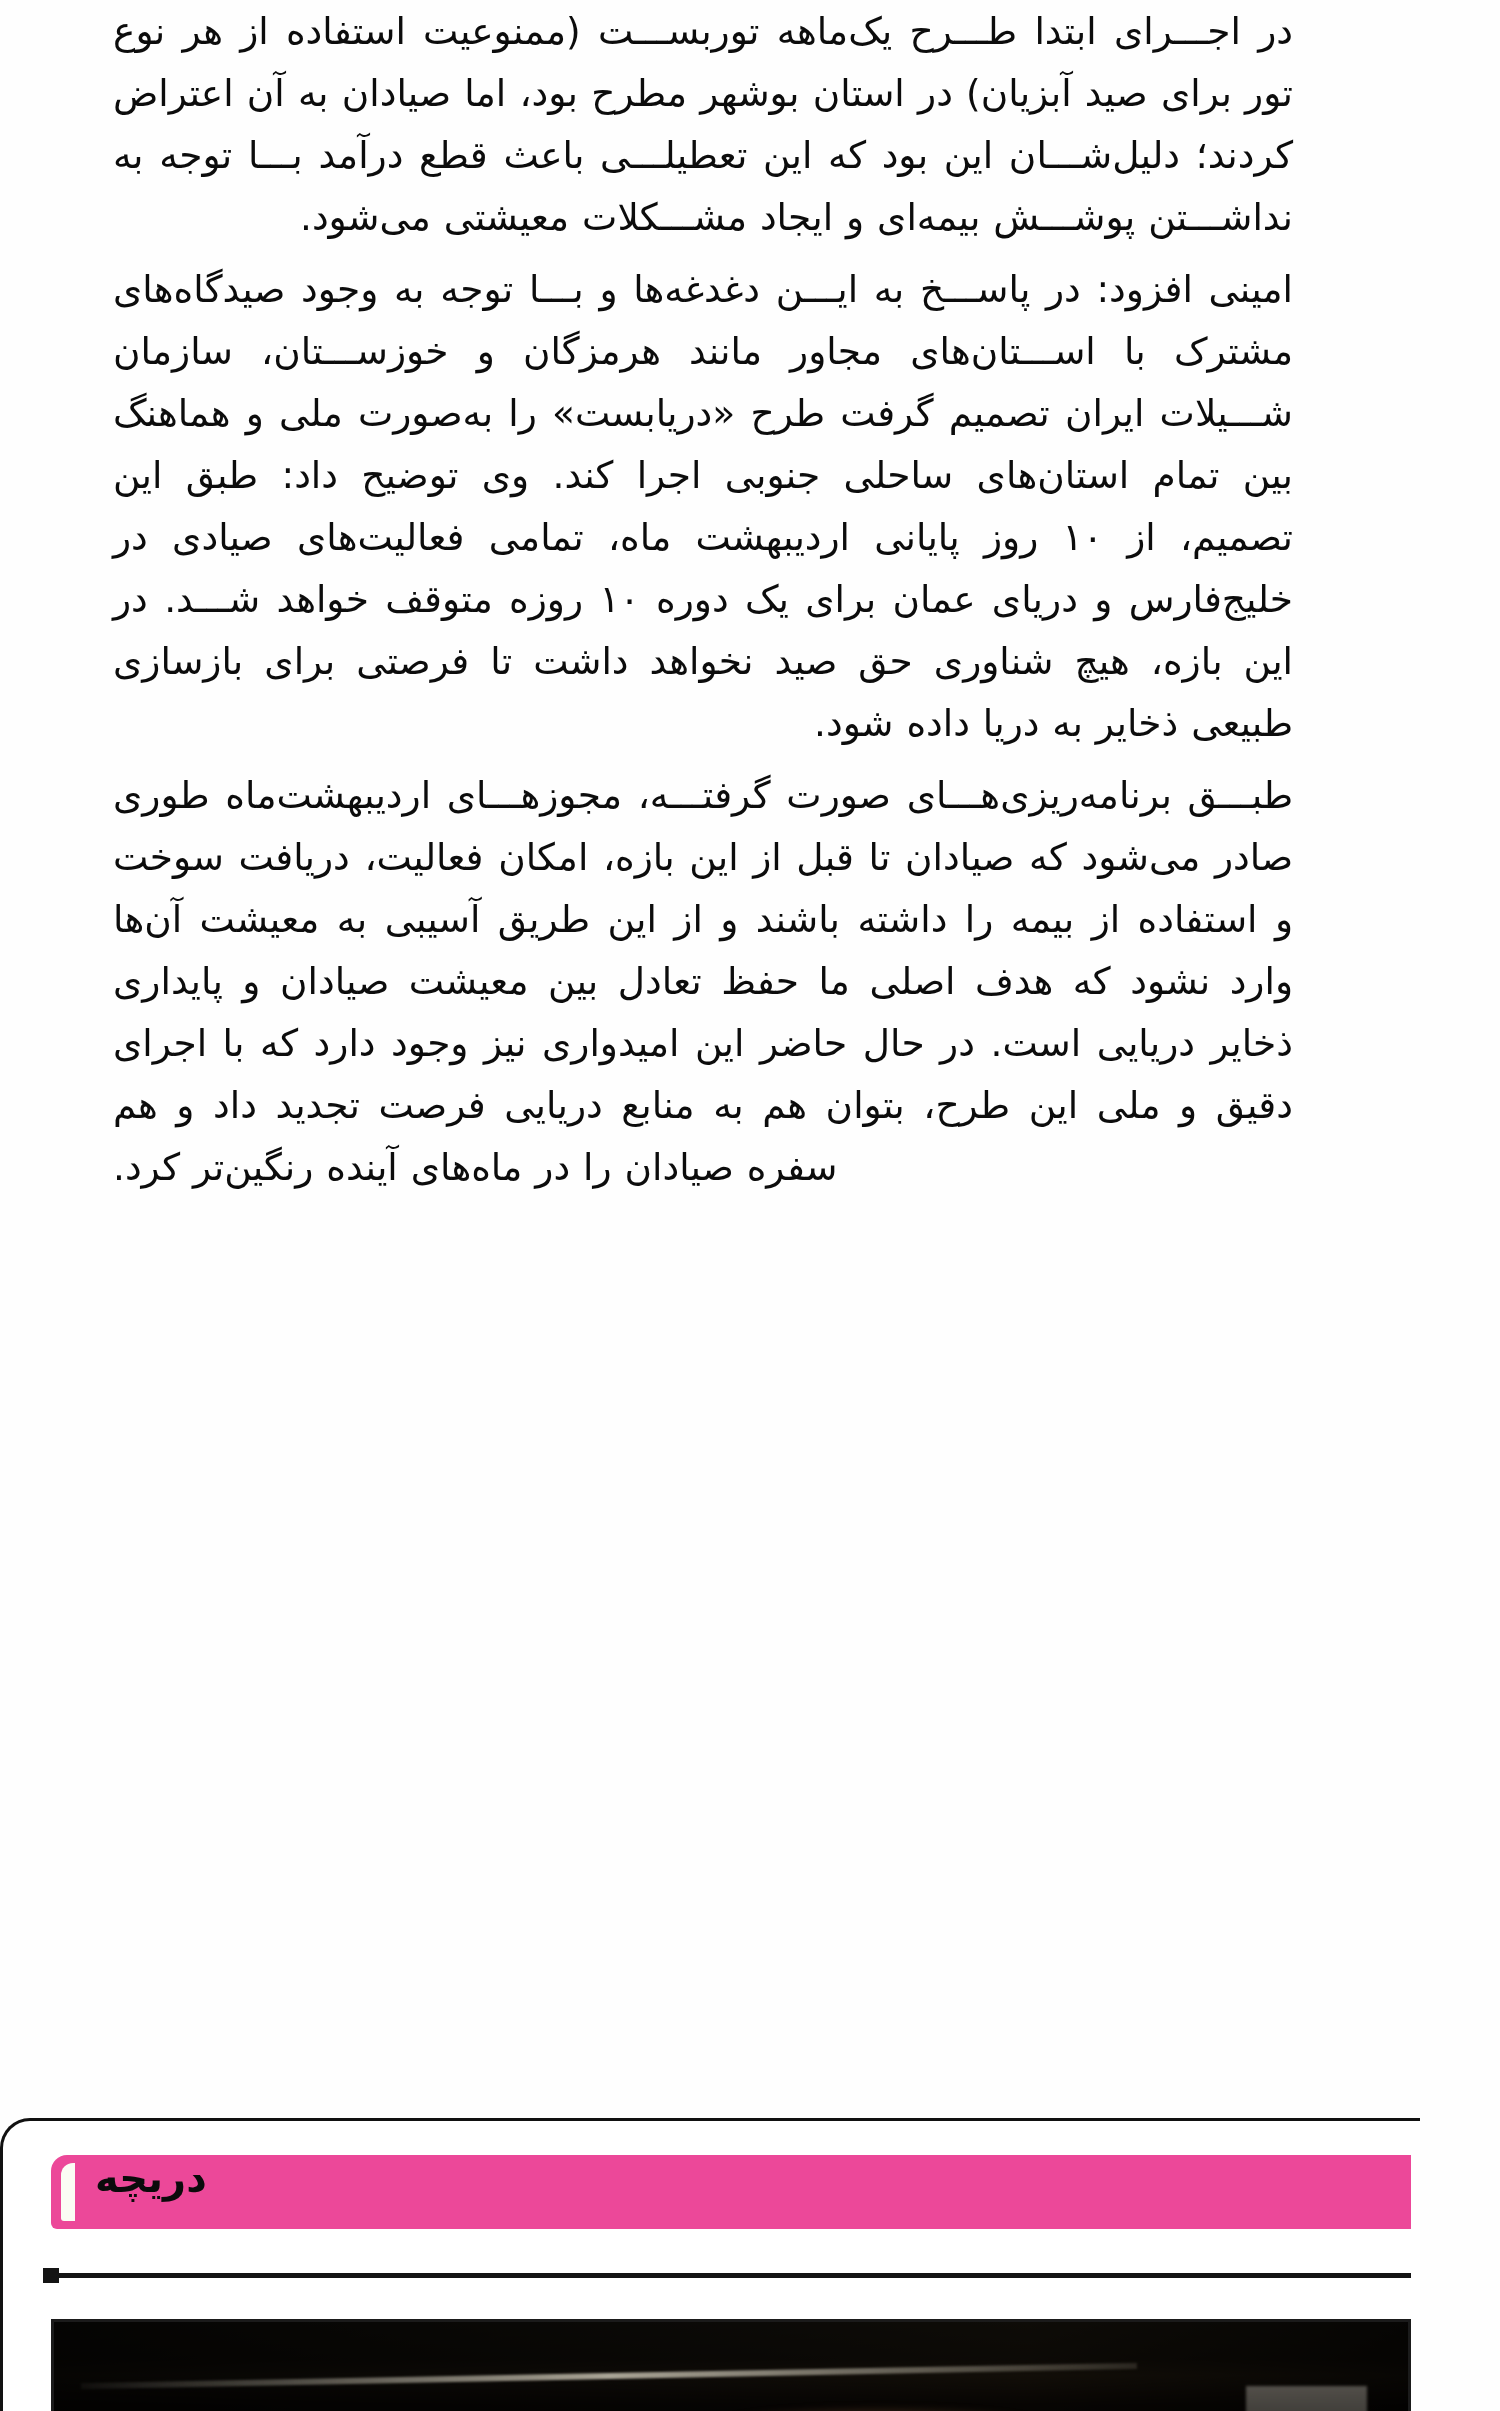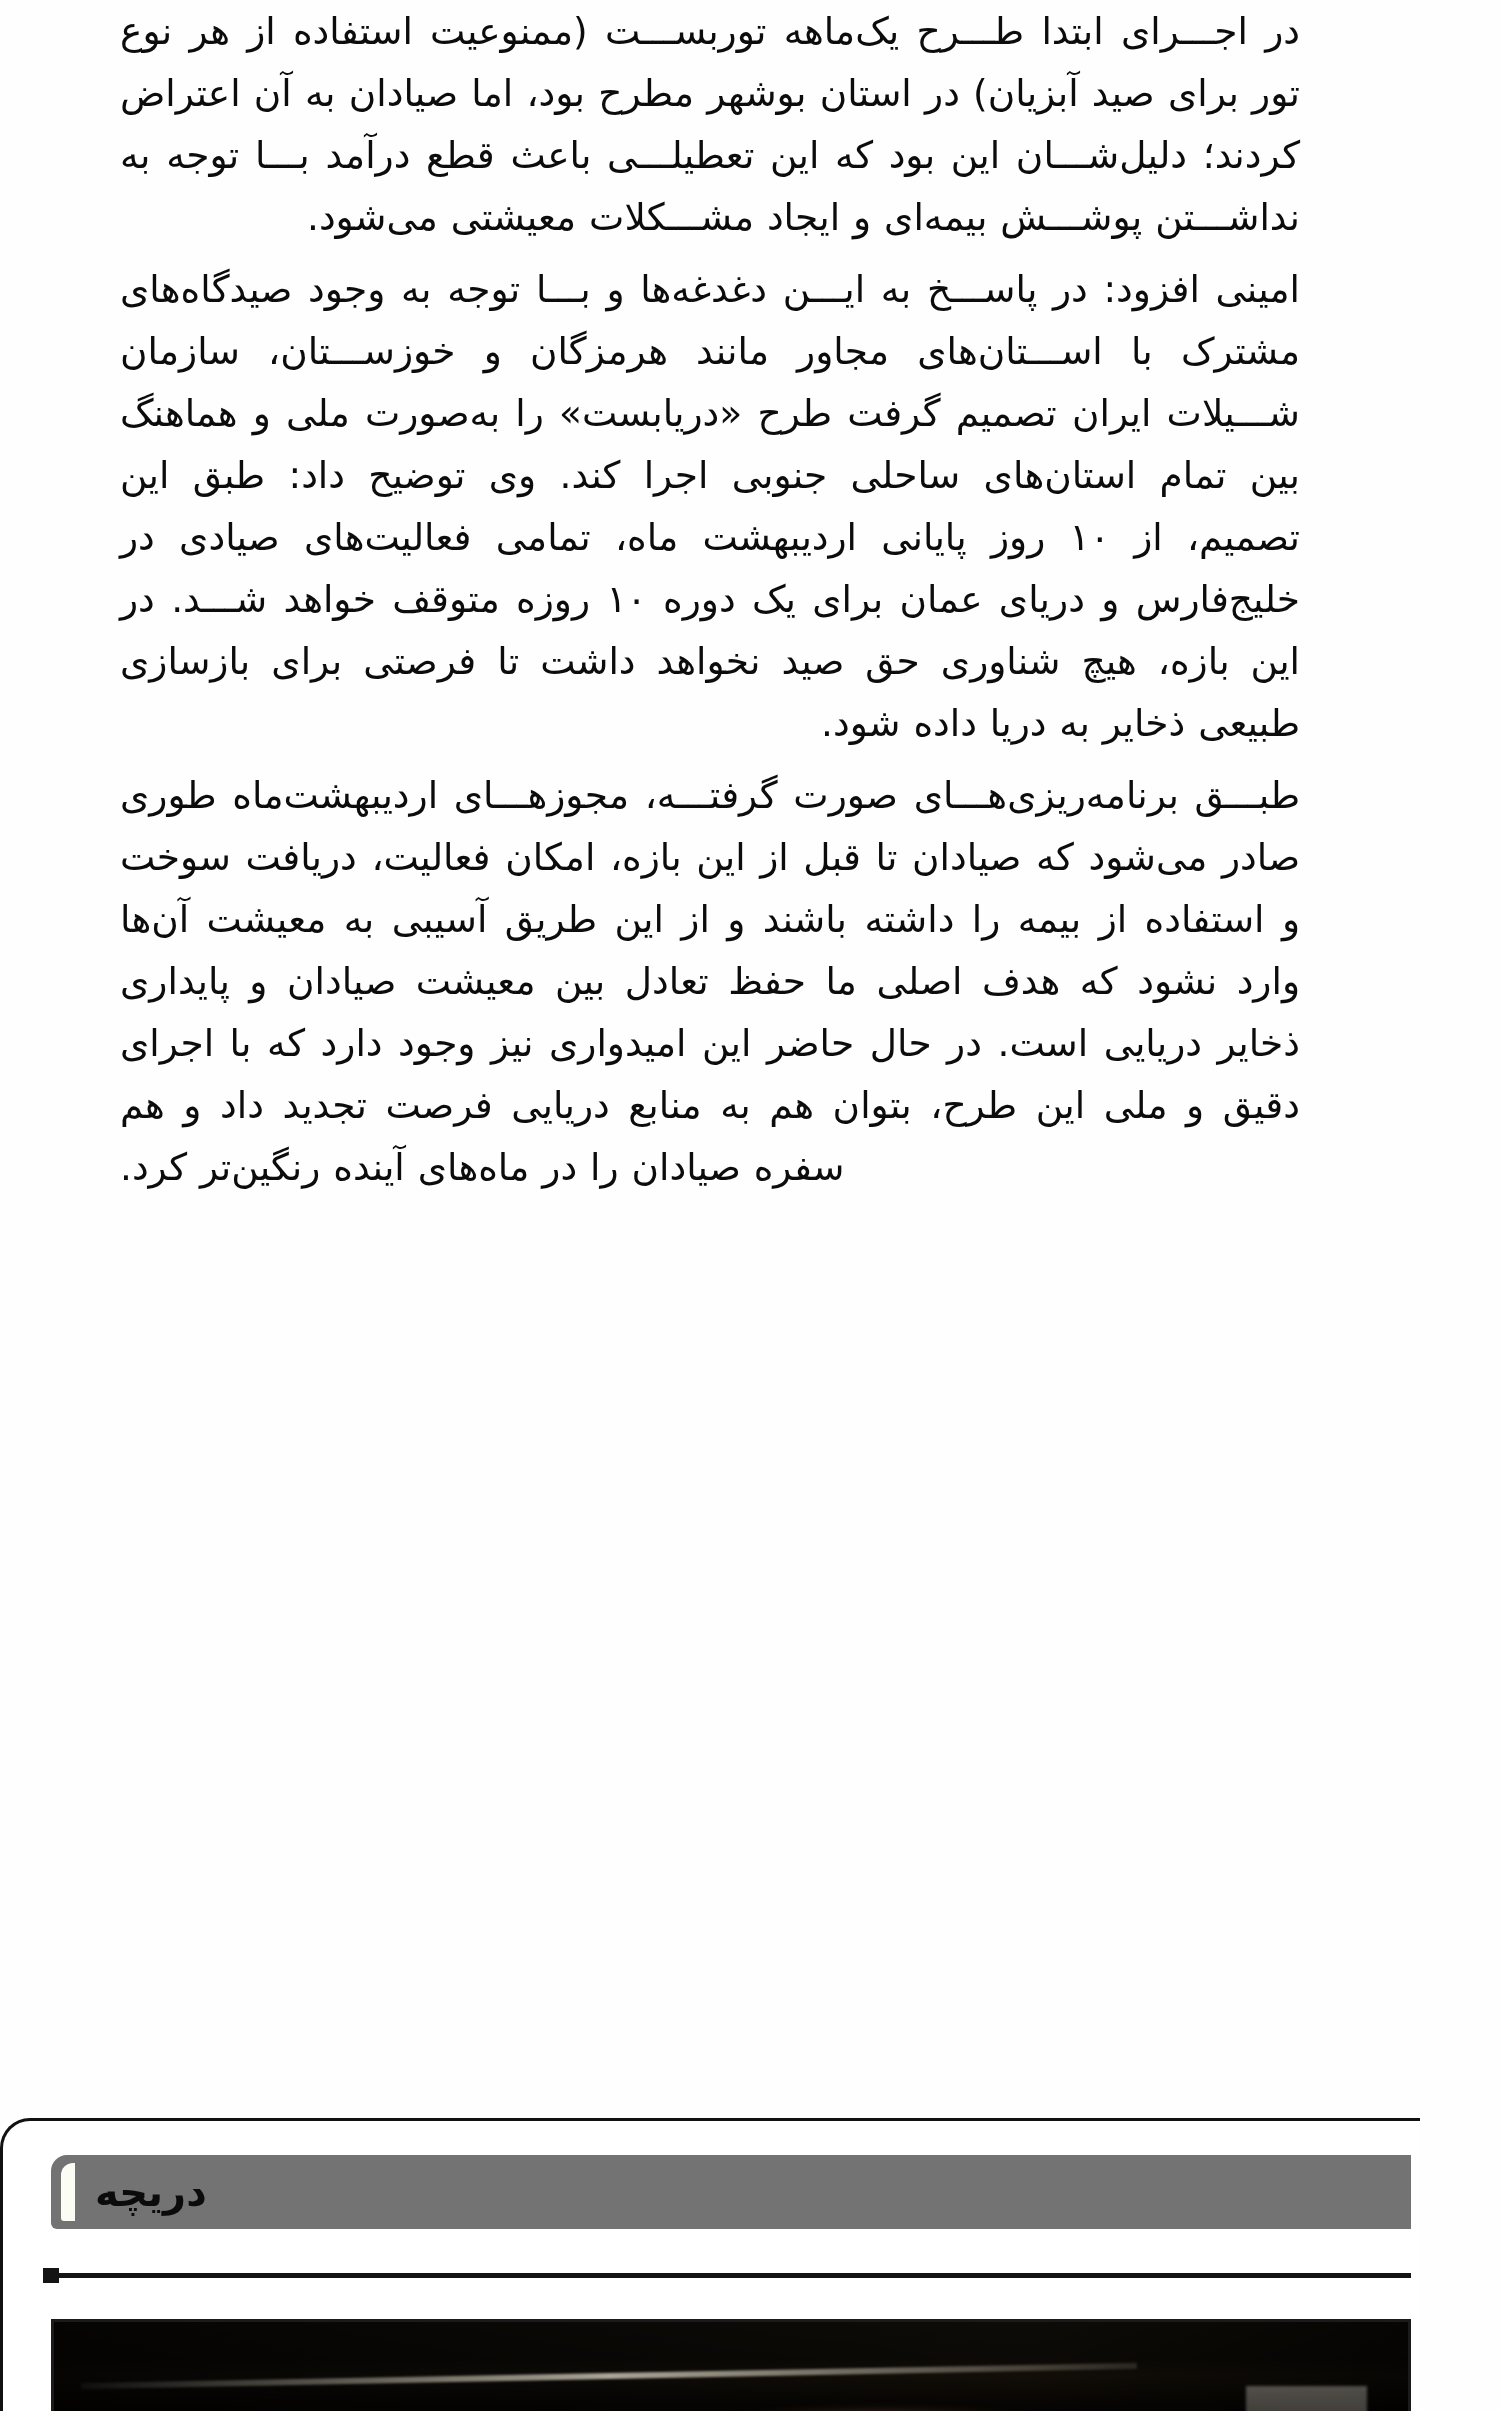--- a/index.html
+++ b/index.html
@@ -19,21 +19,21 @@
   .page {
     position: absolute;
     inset: 0;
     background: #fefefe;
   }
 
   
   .main-column {
     position: absolute;
     top: 0px;
-    right: 200px;          
+    right: 207px;          
     width: 1180px;
     direction: rtl;
     text-align: justify;
     text-align-last: right;
   }
 
   .para {
     font-size: 37.5px;
     line-height: 62px;
     color: #0c0c0c;
@@ -91,25 +91,25 @@
     box-sizing: border-box;
     background: #ffffff;
   }
 
   .green-header {
     position: absolute;
     left: 48px;
     top: 34px;
     width: 1360px;
     height: 74px;
-    background: #737373;
+    background: #ec4899;
     border-top-left-radius: 16px;
     border-bottom-left-radius: 6px;
     display: flex;
-    align-items: center;
+    align-items: flex-start;
     justify-content: flex-end;
     padding-right: 0;
     box-sizing: border-box;
   }
   .green-header::before {
     content: "";
     position: absolute;
     left: 10px;
     top: 8px;
     width: 14px;

